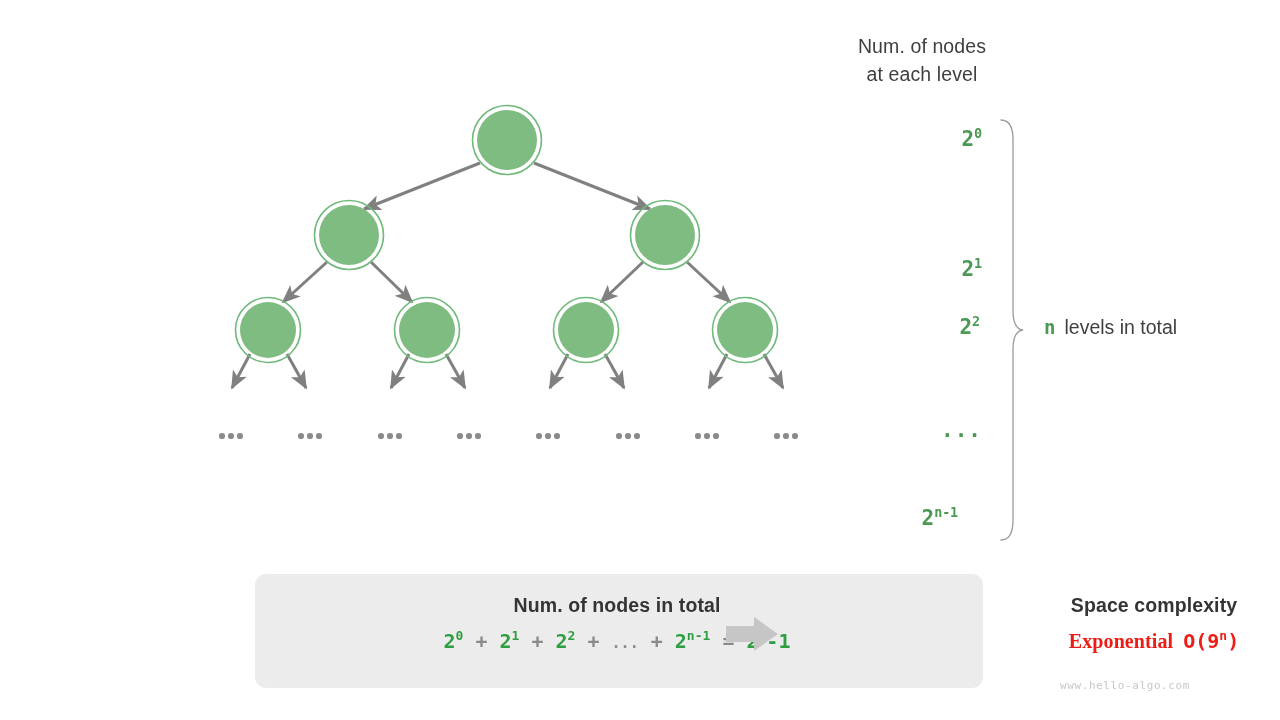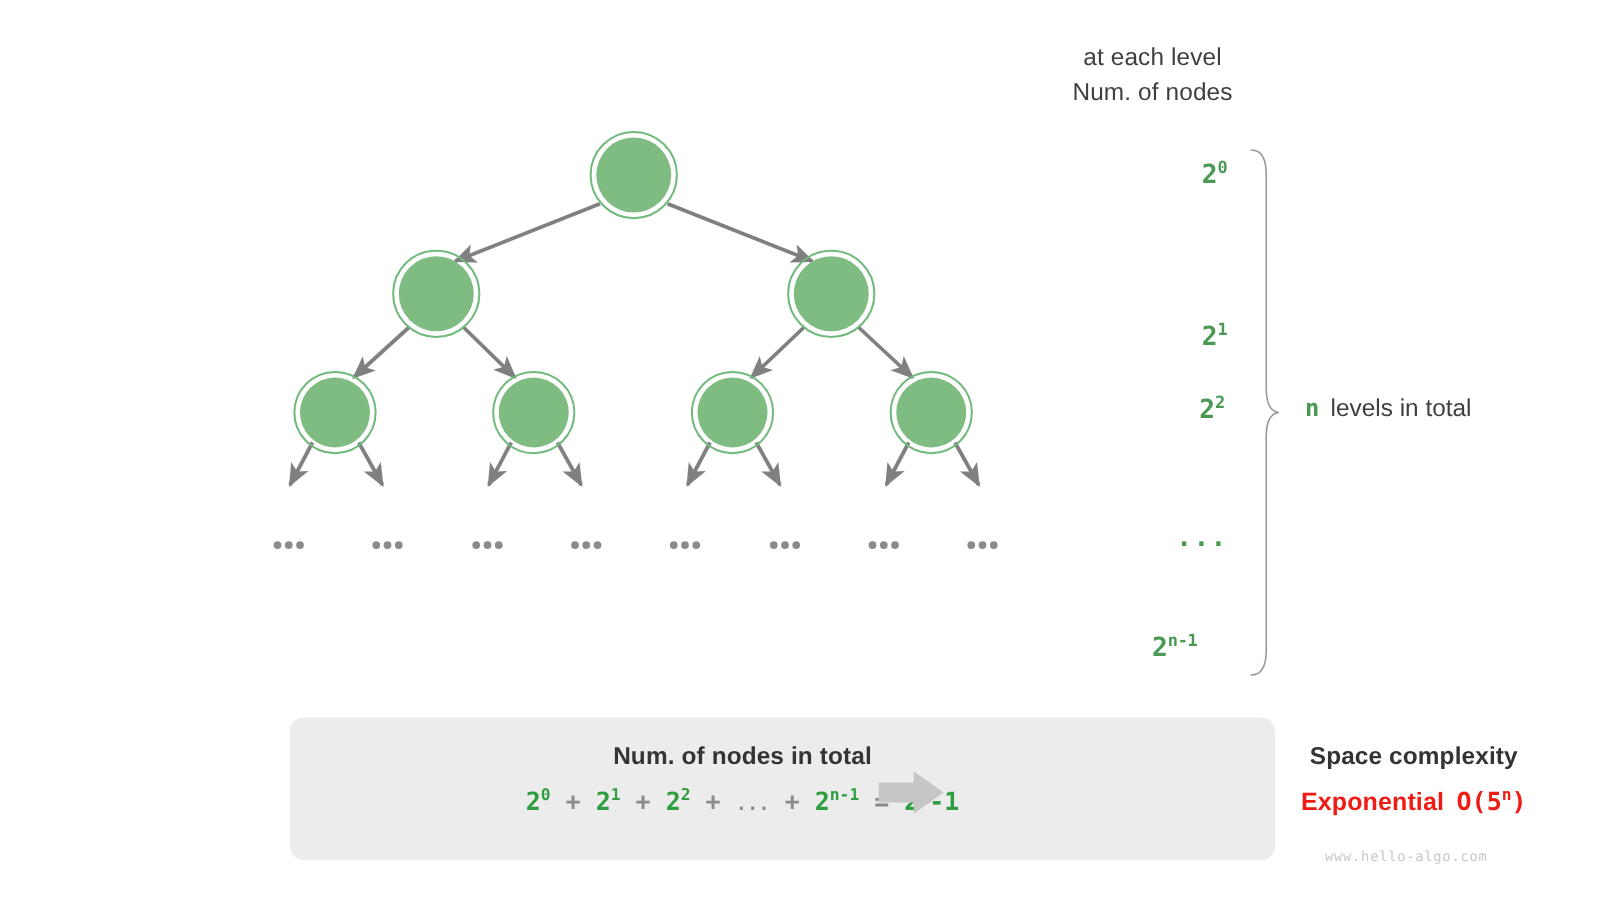--- a/index.html
+++ b/index.html
@@ -94,23 +94,23 @@
     font-family: "DejaVu Sans Mono", monospace;
     font-weight: bold;
     color: #4a9a54;
     font-size: 19px;
     margin-right: 9px;
   }
 
   
   #summary {
     position: absolute;
-    left: 232px;
+    left: 255px;
     top: 574px;
-    width: 788px;
+    width: 728px;
     height: 114px;
     background: #ececec;
     border-radius: 11px;
     box-sizing: border-box;
   }
 
   .panel-block {
     position: absolute;
     top: 20px;
     text-align: center;
@@ -142,21 +142,21 @@
   .tok-gray  { color: #8b8b8b; font-weight: bold; }
   .tok-gray.small { font-size: 15px; }
 
   .verdict {
     white-space: nowrap;
     font-size: 20px;
     line-height: 24px;
     color: #ee1c15;
   }
   .verdict .word {
-    font-family: Liberation Sans, sans-serif;
+    font-family: Liberation Serif, serif;
     font-weight: bold;
     letter-spacing: 0.1px;
   }
   .verdict .bigo {
     font-family: "DejaVu Sans Mono", monospace;
     font-weight: bold;
     margin-left: 10px;
   }
   .verdict .bigo sup {
     font-size: 13px;
@@ -288,22 +288,22 @@
         </g>
       <g>
           <circle cx="777" cy="436" r="3.1"></circle>
           <circle cx="786" cy="436" r="3.1"></circle>
           <circle cx="795" cy="436" r="3.1"></circle>
         </g>
     </g>
   </svg>
 
   <div class="col-header">
+    <div>Num. of nodes</div>
     <div>at each level</div>
-    <div>Num. of nodes</div>
   </div>
 
   <div class="level-label" id="lvl-0">
     <span>2</span><sup>0</sup>
   </div>
   <div class="level-label" id="lvl-1">
     <span>2</span><sup>1</sup>
   </div>
   <div class="level-label" id="lvl-2">
     <span>2</span><sup>2</sup>
@@ -340,21 +340,21 @@
       </div>
     </div>
 
     <svg id="arrow-svg" viewBox="0 0 58 40" xmlns="http://www.w3.org/2000/svg">
       <path d="M2,12 L30,12 L30,3 L54,20 L30,37 L30,28 L2,28 Z" fill="#c6c6c6"></path>
     </svg>
 
     <div class="panel-block" id="panel-right">
       <div class="panel-title">Space complexity</div>
       <div class="verdict">
-        <span class="word">Exponential</span><span class="bigo"><span>O(5</span><sup>n</sup><span>)</span></span>
+        <span class="word">Exponential</span><span class="bigo"><span>O(9</span><sup>n</sup><span>)</span></span>
       </div>
     </div>
 
   </div>
 
   <div id="watermark">www.hello-algo.com</div>
 
 </div>
 
 </body></html>

